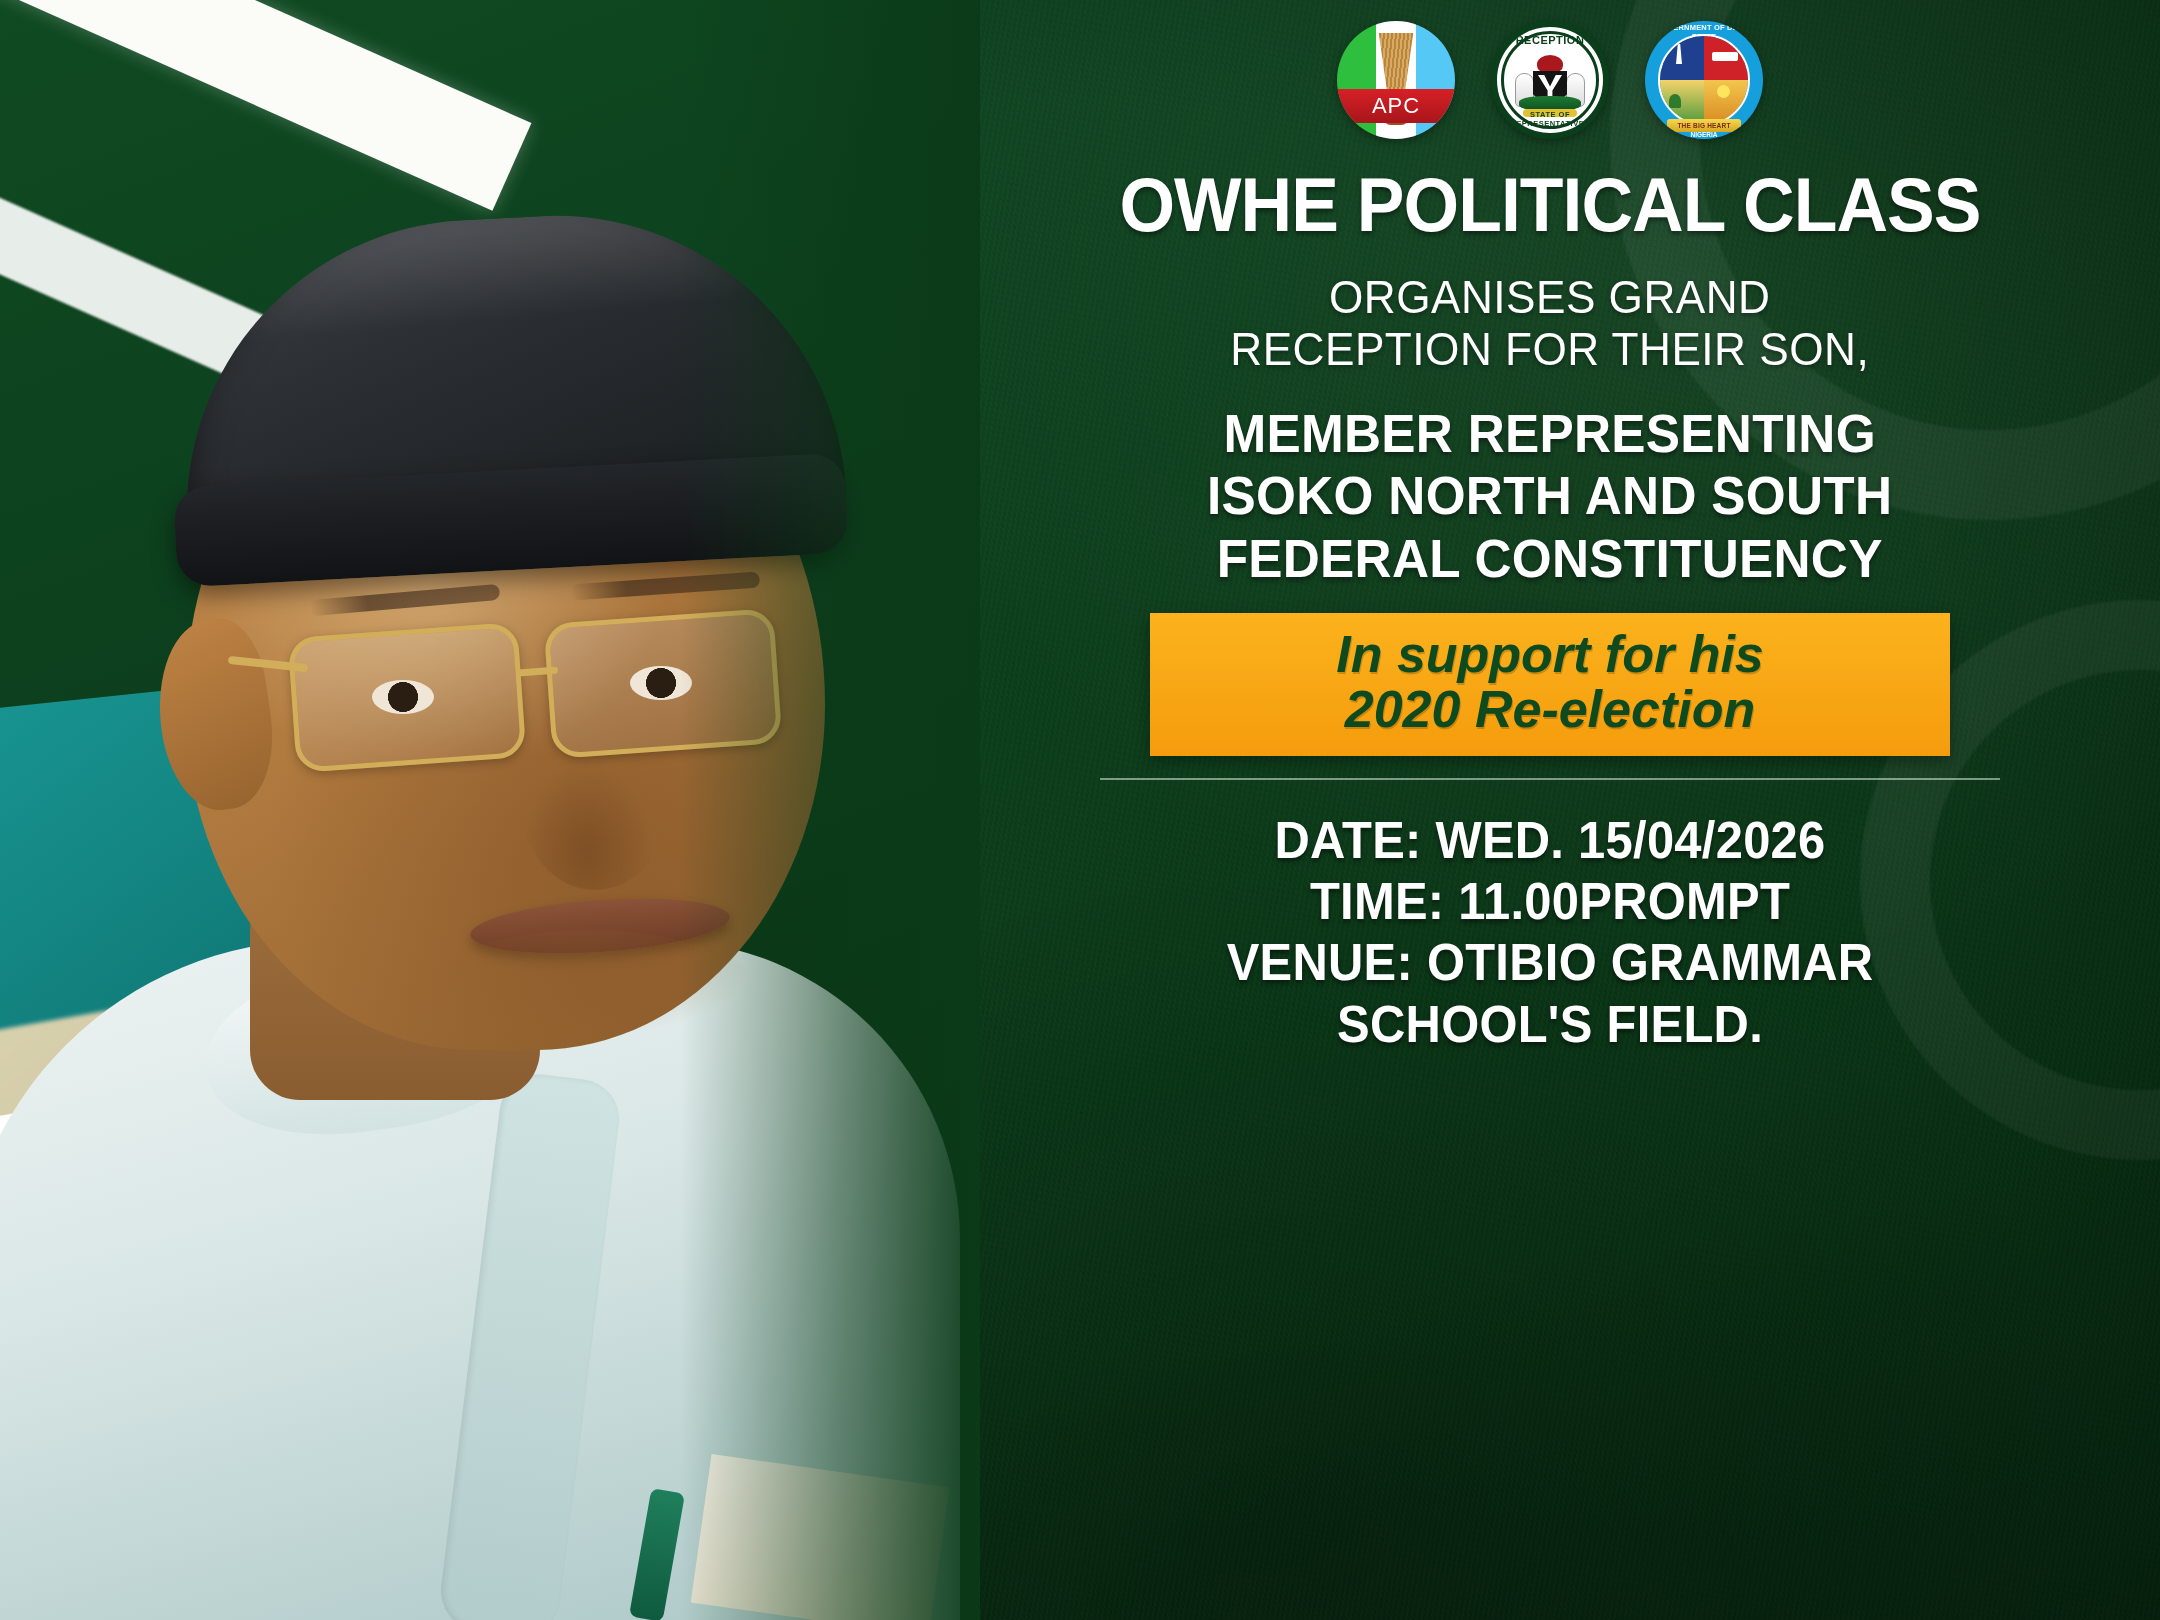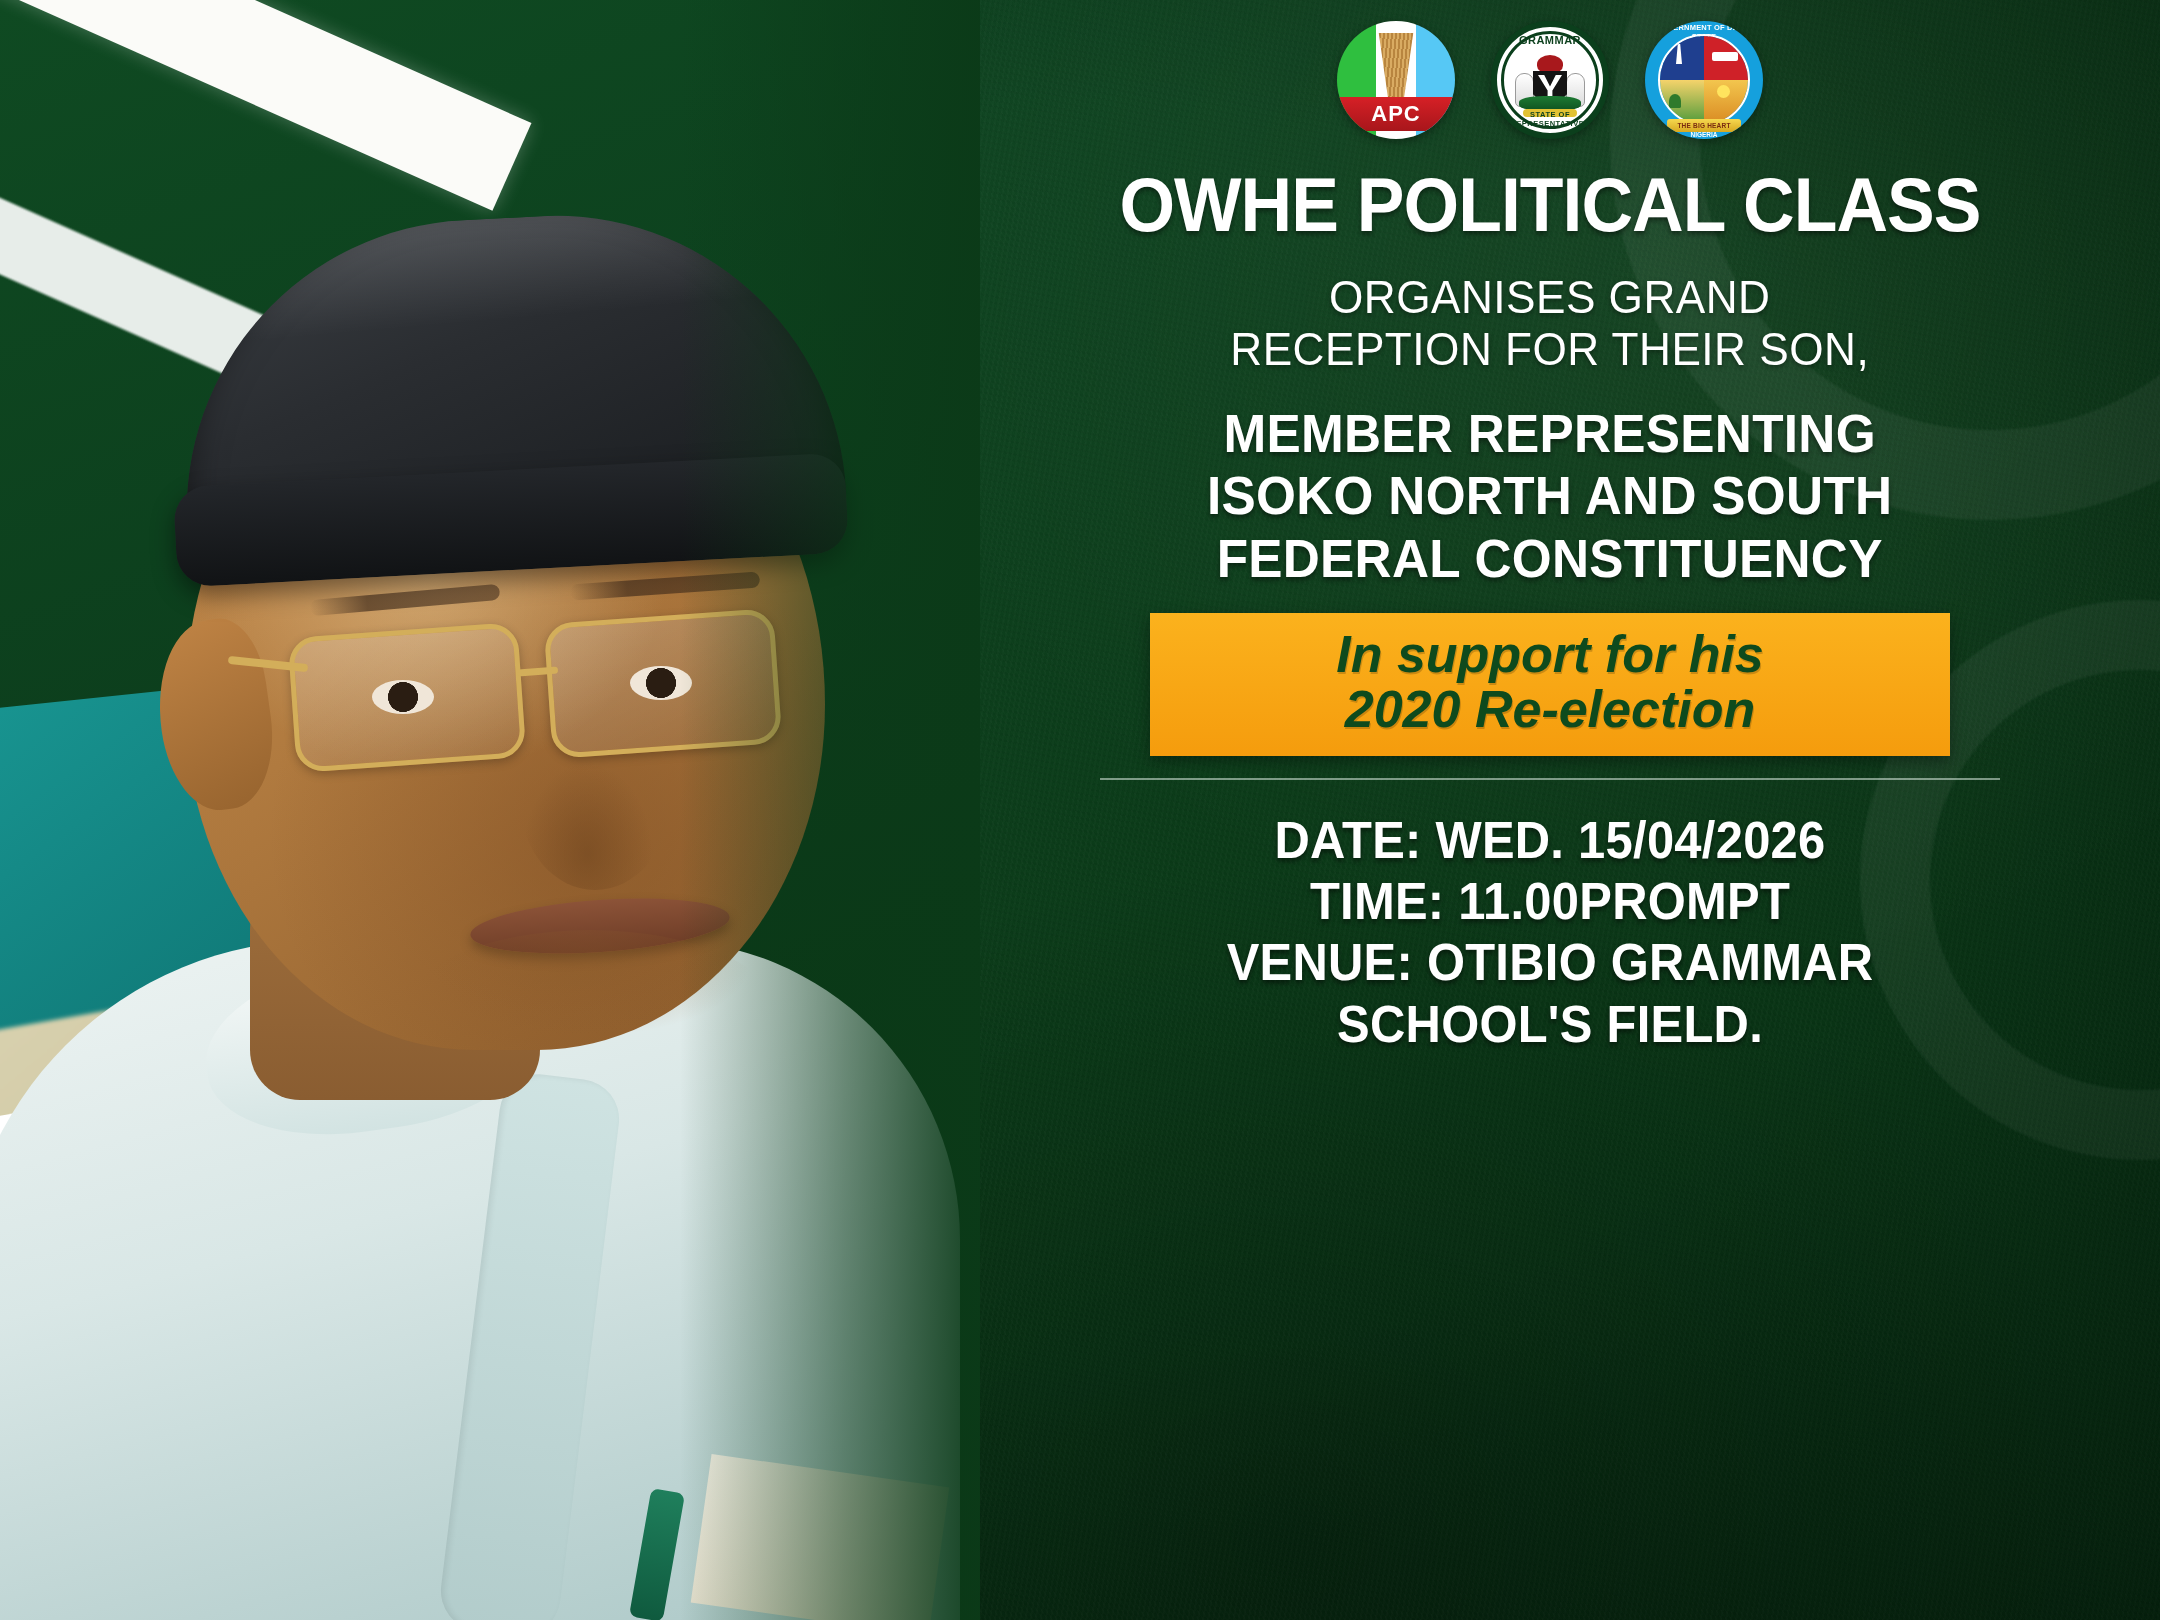--- a/index.html
+++ b/index.html
@@ -134,23 +134,23 @@
          box-shadow:0 3px 10px rgba(0,0,0,.35); }
 
   
   .apc{ background:linear-gradient(90deg,#2fbf3f 0 33.33%, #ffffff 33.33% 66.66%, #56c8f5 66.66% 100%); }
   .apc .broom{ position:absolute; left:50%; top:12px; transform:translateX(-50%);
     width:54px; height:68px;
     background:repeating-linear-gradient(96deg,#d9ab62 0 2px,#b8853f 2px 4px);
     clip-path:polygon(18% 0,82% 0,64% 100%,36% 100%); }
   .apc .handle{ position:absolute; left:50%; top:76px; transform:translateX(-50%);
     width:26px; height:28px; background:linear-gradient(180deg,#c96b3a,#9c4a22); border-radius:8px; }
-  .apc .ban{ position:absolute; left:0; right:0; bottom:8px; height:34px;
+  .apc .ban{ position:absolute; left:0; right:0; bottom:16px; height:34px;
     background:linear-gradient(180deg,#d62026,#a8161b); display:flex; align-items:center;
-    justify-content:center; color:#fff; font-weight:bold; font-size:22px; letter-spacing:1px; }
+    justify-content:center; color:#fff; font-weight:normal; font-size:22px; letter-spacing:1px; }
 
   
   .hor{ background:#fff; border:6px solid #0b3f1c; }
   .hor .ring{ position:absolute; inset:4px; border-radius:50%; border:3px solid #0b3f1c; }
   .hor .top, .hor .bot{ position:absolute; left:0; right:0; text-align:center;
     color:#0b3f1c; font-weight:bold; letter-spacing:.5px; }
   .hor .top{ top:7px; font-size:11px; }
   .hor .bot{ bottom:5px; font-size:7.5px; }
   .hor .arms{ position:absolute; left:50%; top:30px; transform:translateX(-50%);
     width:62px; height:58px; }
@@ -286,21 +286,21 @@
     <div id="logos">
 
       <div class="logo apc">
         <div class="broom"></div>
         <div class="handle"></div>
         <div class="ban">APC</div>
       </div>
 
       <div class="logo hor">
         <div class="ring"></div>
-        <div class="top">GRAMMAR</div>
+        <div class="top">RECEPTION</div>
         <div class="arms">
           <div class="eagle"></div>
           <div class="horseL"></div>
           <div class="horseR"></div>
           <div class="shield"></div>
           <div class="yy"></div>
         </div>
         <div class="base"></div>
         <div class="scroll"></div>
         <div class="bot">STATE OF REPRESENTATIVES</div>

